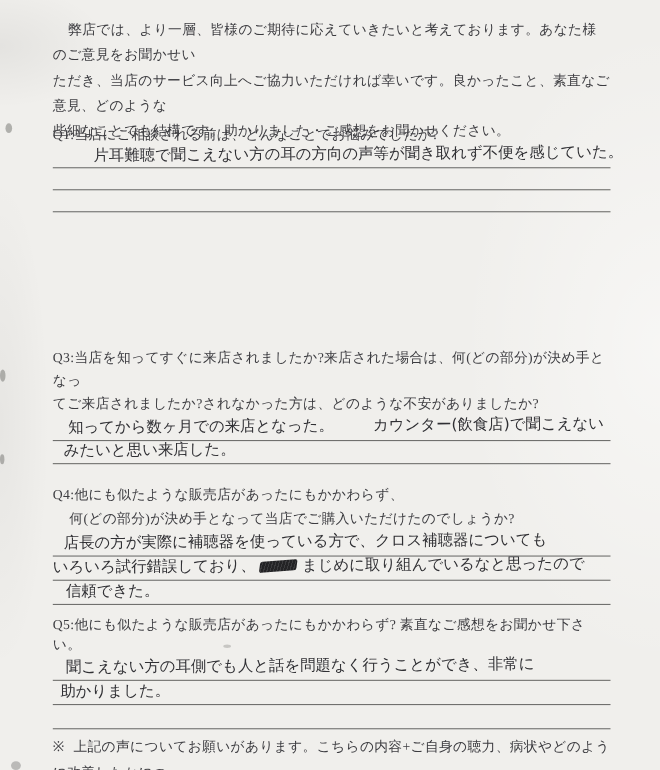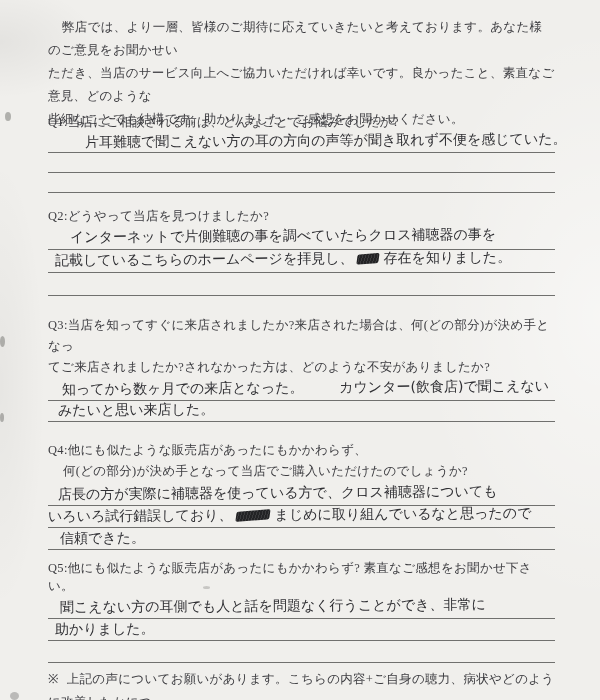--- a/index.html
+++ b/index.html
@@ -79,32 +79,20 @@
       <span class="hw pl37">片耳難聴で聞こえない方の耳の方向の声等が聞き取れず不便を感じていた。</span>
     </div>
     <div class="answer-row">
       <span class="hw"></span>
     </div>
     <div class="answer-row">
       <span class="hw"></span>
     </div>
   </section>
 
-  <section class="abs" id="sec-q2">
-    <div class="q-label printed">Q2:どうやって当店を見つけましたか?</div>
-    <div class="answer-row">
-      <span class="hw pl22">インターネットで片側難聴の事を調べていたらクロス補聴器の事を</span>
-    </div>
-    <div class="answer-row">
-      <span class="hw pl7"><span>記載しているこちらのホームページを拝見し、</span><span class="scribble sm"></span><span>存在を知りました。</span></span>
-    </div>
-    <div class="answer-row">
-      <span class="hw"></span>
-    </div>
-  </section>
 
   <section class="abs" id="sec-q3">
     <div class="q-label wrap2 printed">
       <span>Q3:当店を知ってすぐに来店されましたか?来店された場合は、何(どの部分)が決め手となっ</span>
       <span style="display:block;">てご来店されましたか?されなかった方は、どのような不安がありましたか?</span>
     </div>
     <div class="answer-row">
       <span class="hw pl14">知ってから数ヶ月での来店となった。        カウンター(飲食店)で聞こえない</span>
     </div>
     <div class="answer-row">

